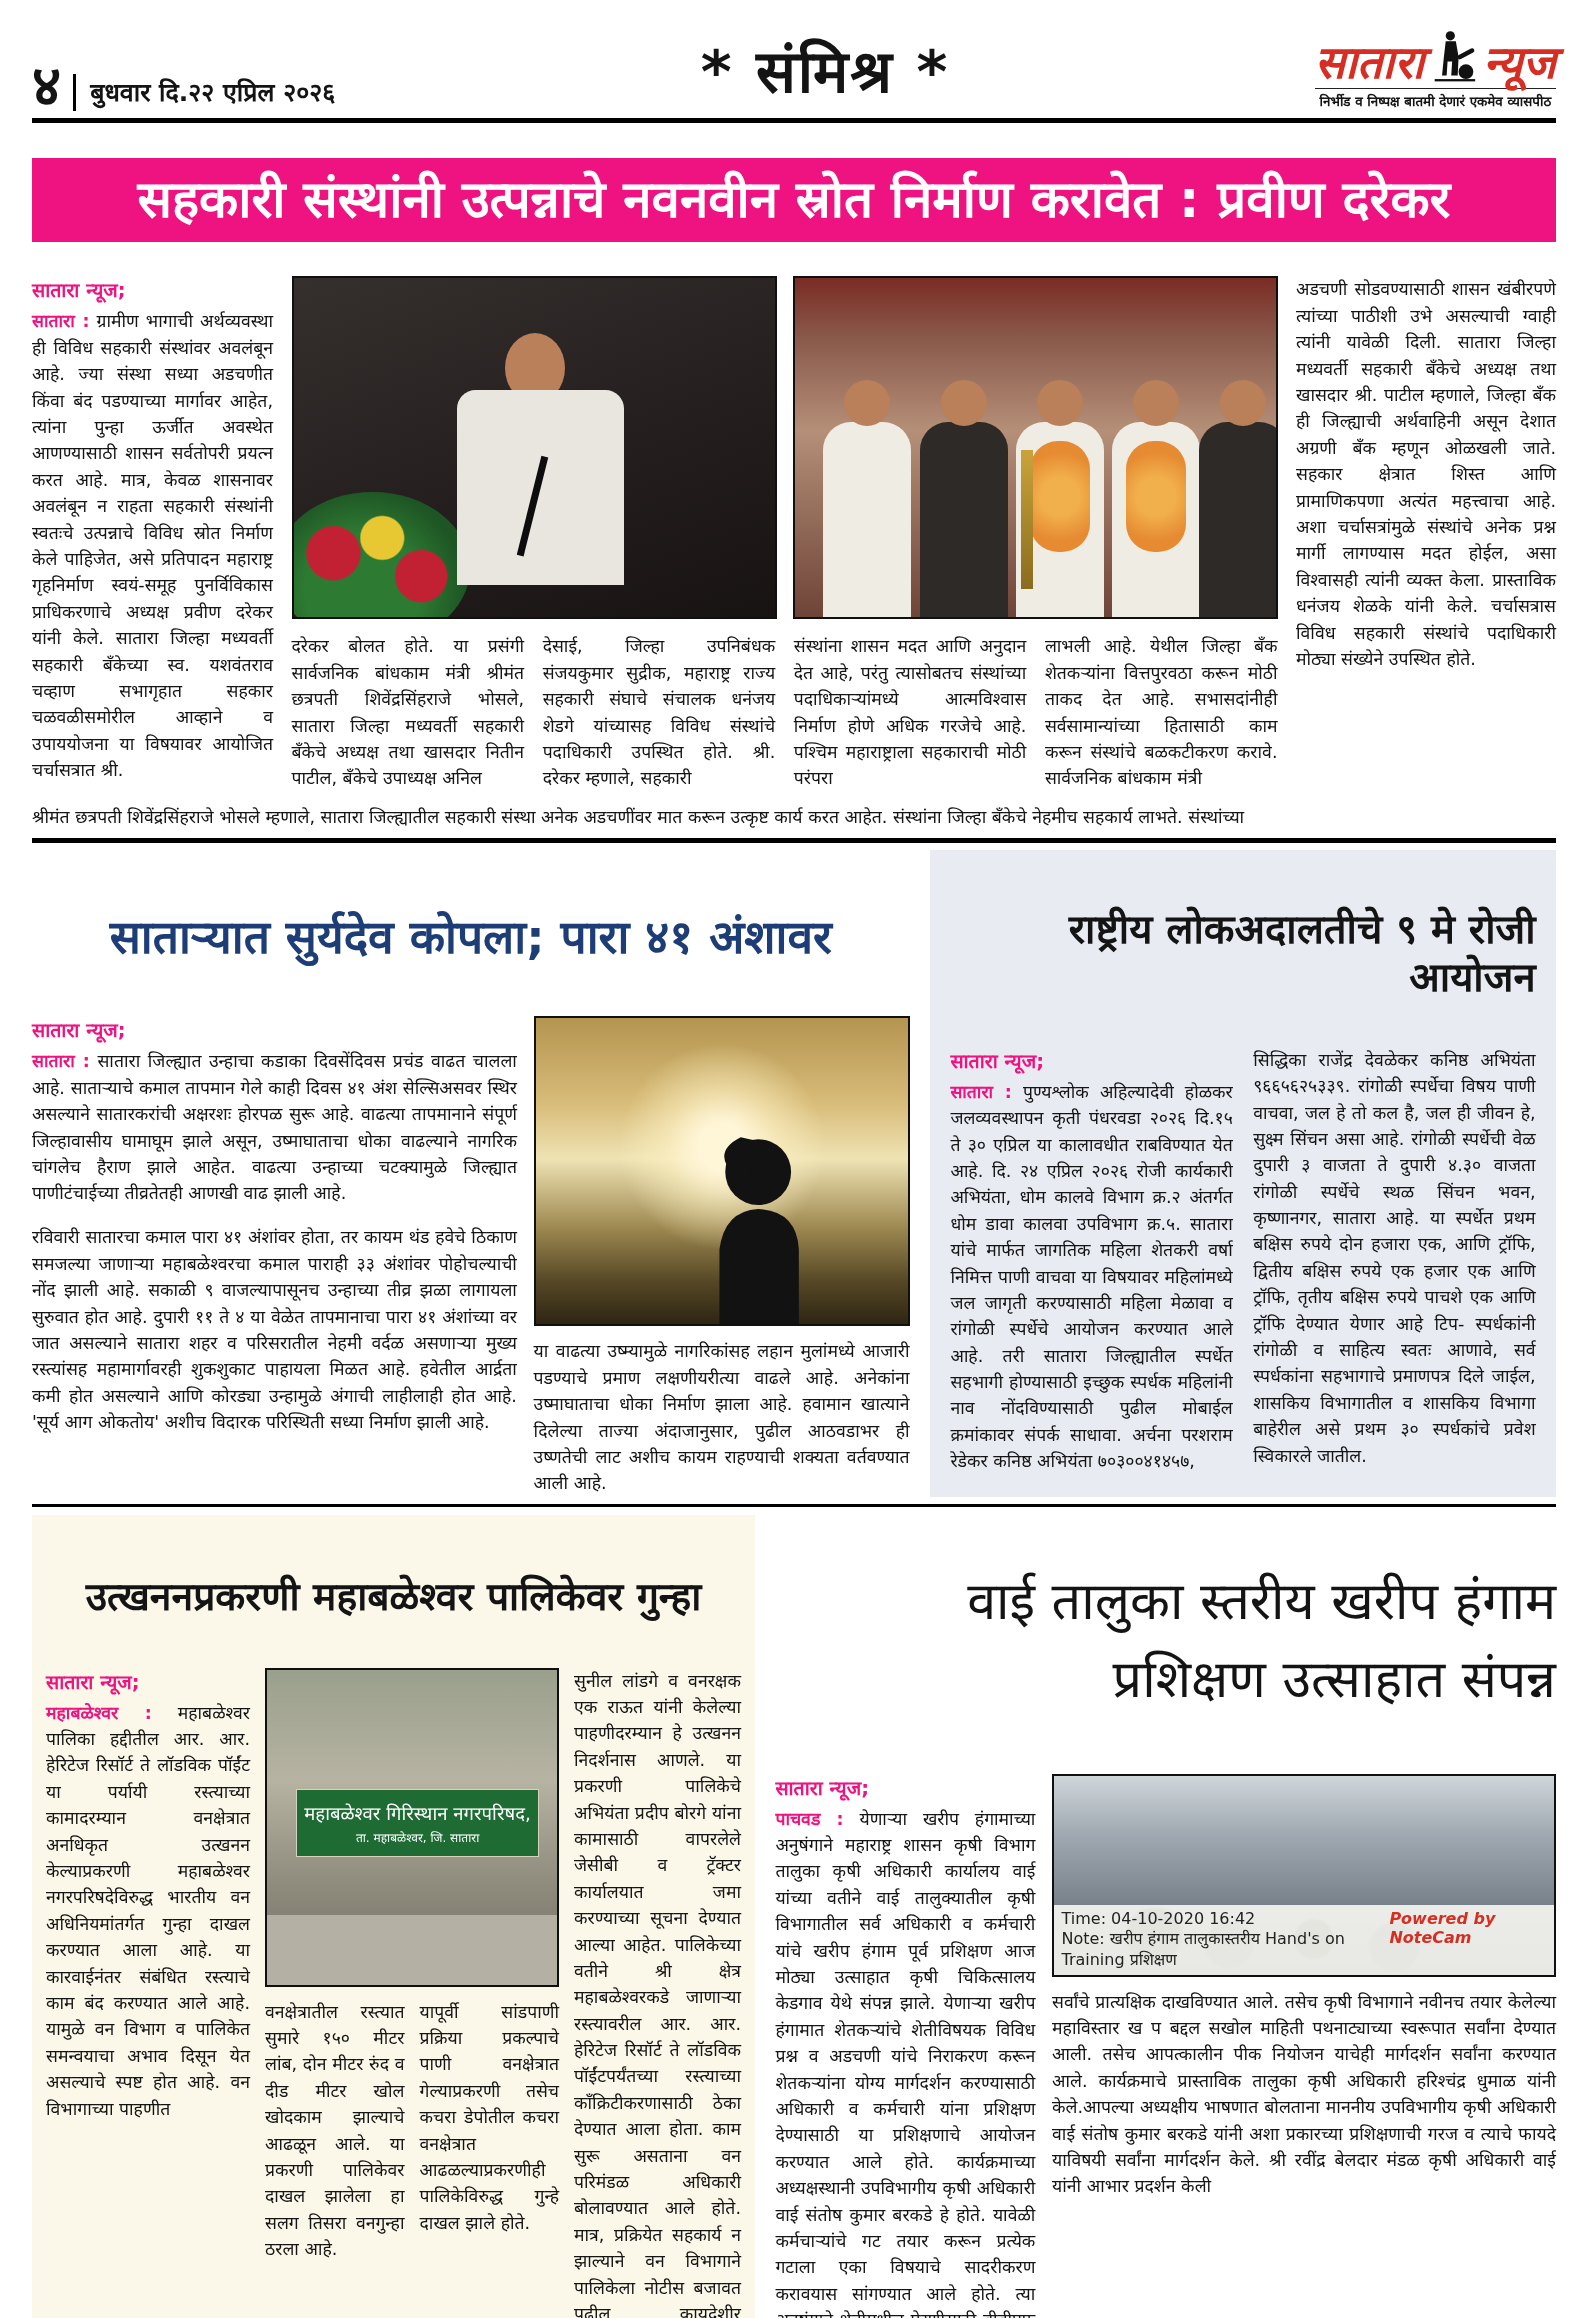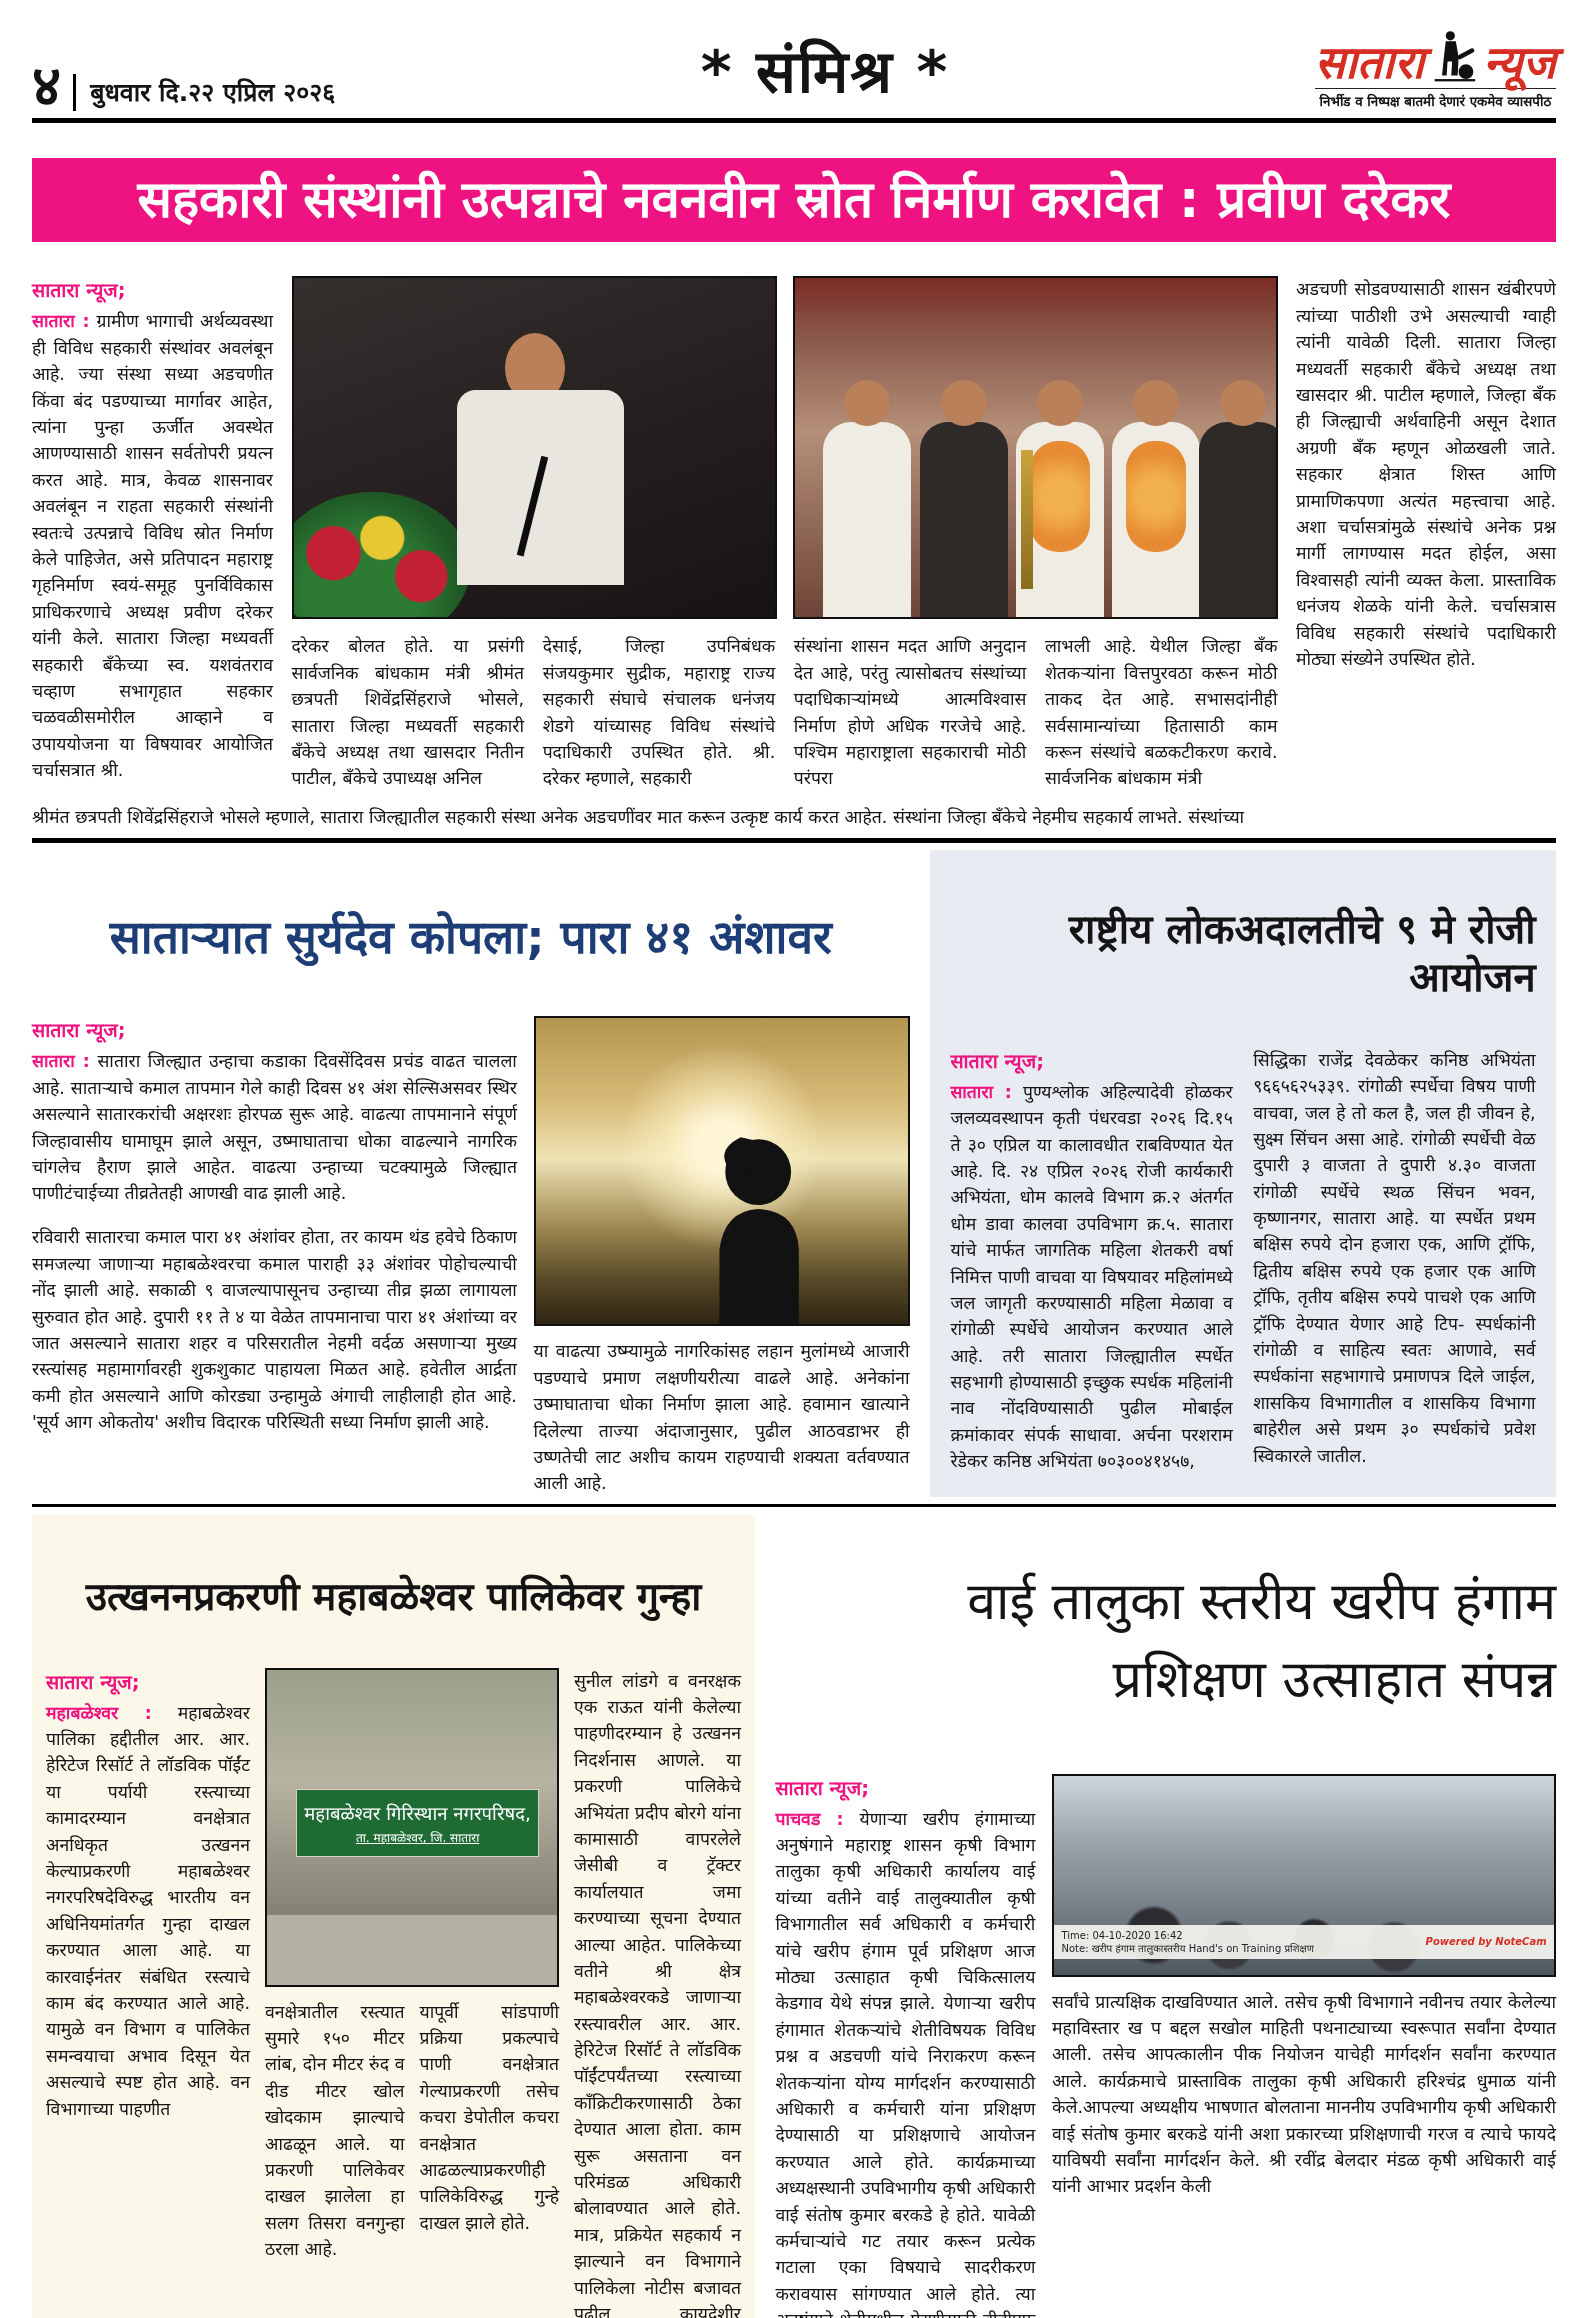--- a/index.html
+++ b/index.html
@@ -68,37 +68,37 @@
   
   .lower-grid{display:flex; gap:20.4px; margin-top:2.8px;}
   .mhb-box{width:723px; flex:none; background:#fbf8e9; padding:10.2px 14px 16px; box-sizing:border-box;}
   .mhb-headline{font-size:39px; font-weight:bold; text-align:center; padding:11px 0 14px;}
   .mhb-body{display:flex; gap:15px;}
   .mhb-col1{width:204px; flex:none;}
   .mhb-mid{flex:1; min-width:0;}
   .photo-street{height:315px; background:linear-gradient(180deg,#9aa08c 0%,#b7b3a2 35%,#8d897b 70%,#6f6c60 100%);}
   .photo-street .sign{position:absolute; left:10%; top:38%; width:80%; background:#1e6b33; color:#fff; text-align:center; padding:10.2px 4.6px; border:1.9px solid #d8d2bd;}
   .photo-street .sign .s1{font-size:18.5px; font-weight:normal;}
-  .photo-street .sign .s2{font-size:12px; margin-top:3.7px;text-decoration:underline;}
+  .photo-street .sign .s2{font-size:12px; margin-top:3.7px;}
   .photo-street .road{position:absolute; bottom:0; left:0; right:0; height:22%; background:#b5b0a4;}
   .mhb-subcols{display:flex; gap:15px; margin-top:12px;}
   .mhb-subcols .scol{flex:1; min-width:0;}
   .mhb-col3{width:167px; flex:none;}
   .wai-box{flex:1; min-width:0;}
   .wai-headline{font-size:52px; font-weight:normal; text-align:right; line-height:1.5; padding:4.6px 0 12px;}
   .wai-body{display:flex; gap:16.7px;}
   .wai-col1{width:260px; flex:none;}
   .wai-right{flex:1; min-width:0;}
   .photo-hall{height:199px; background:
      radial-gradient(circle at 20% 80%, #2c2c30 0 6%, transparent 7%),
      radial-gradient(circle at 35% 85%, #3a3a40 0 6%, transparent 7%),
      radial-gradient(circle at 52% 82%, #2c2c30 0 6%, transparent 7%),
      radial-gradient(circle at 68% 86%, #3a3a40 0 6%, transparent 7%),
      linear-gradient(180deg,#cfd6da 0%,#9fa8b0 30%,#6d767e 75%,#4f575e 100%);}
-  .notecam{position:absolute; left:0; right:0; bottom:16px; background:rgba(245,245,240,.92); display:flex; justify-content:space-between; align-items:center; padding:3.7px 7.4px; font-size:10px;}
+  .notecam{position:absolute; left:0; right:0; bottom:0; background:rgba(245,245,240,.92); display:flex; justify-content:space-between; align-items:flex-start; padding:3.7px 7.4px; font-size:16px;}
   .notecam .meta{color:#222; line-height:1.3;}
   .notecam .credit{color:#d62e23; font-weight:bold; font-style:italic;}
   .wai-cont{margin-top:12px;}
 </style>
 </head>
 <body>
 
 <div class="page">
 
   <header class="masthead">

